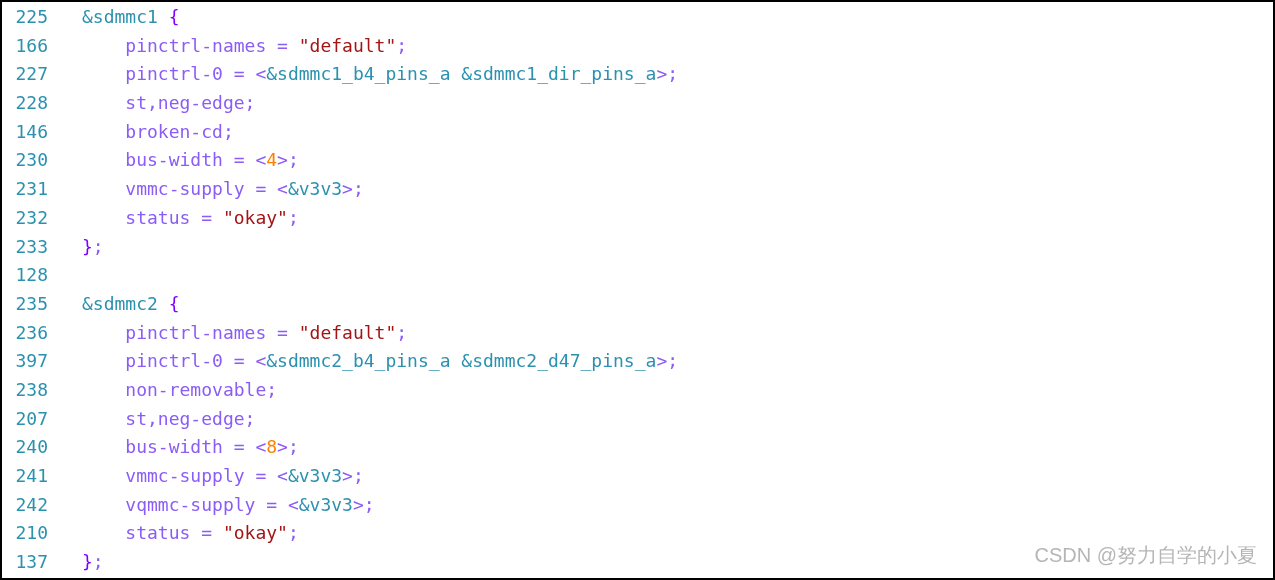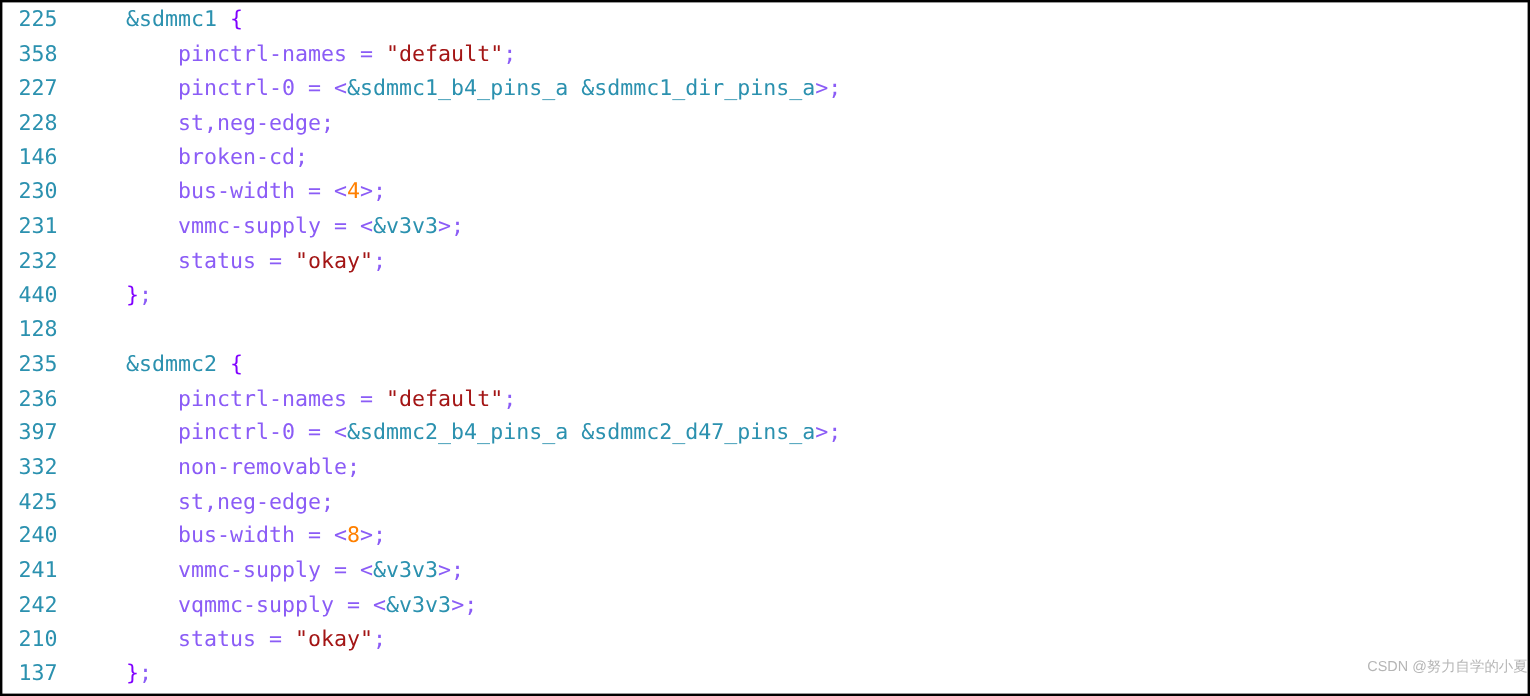--- a/index.html
+++ b/index.html
@@ -40,58 +40,57 @@
     left: 80px;
     right: 4px;
     top: 0;
     bottom: 0;
     padding-top: 1px;
     color: #000000;
     white-space: pre;
   }
   .code-line {
     height: 28.7px;
-    margin-left: 23px;
   }
   .tok-ref   { color: #2b91af; }
   .tok-brace { color: #8000ff; }
   .tok-str   { color: #a31515; }
   .tok-num   { color: #ff8000; }
   .tok-plain { color: #8b5cf6; }
 
   .watermark {
     position: absolute;
-    right: 0;
+    right: 16px;
     bottom: 8px;
     color: rgba(120,120,120,0.55);
     font-family: -apple-system, "Segoe UI", Arial, sans-serif;
-    font-size: 12px;
+    font-size: 20px;
     pointer-events: none;
   }
 </style>
 </head>
 <body>
 
 <div class="frame">
   <div class="gutter" id="gutter">
       <div>225</div>
-      <div>358</div>
+      <div>166</div>
       <div>227</div>
       <div>228</div>
       <div>146</div>
       <div>230</div>
       <div>231</div>
       <div>232</div>
-      <div>440</div>
+      <div>233</div>
       <div>128</div>
       <div>235</div>
       <div>236</div>
       <div>397</div>
-      <div>332</div>
-      <div>425</div>
+      <div>238</div>
+      <div>207</div>
       <div>240</div>
       <div>241</div>
       <div>242</div>
       <div>210</div>
       <div>137</div>
     </div>
   <div class="code" id="code"><div class="code-line"><span class="tok-ref">&amp;sdmmc1</span><span class="tok-plain"> </span><span class="tok-brace">{</span></div><div class="code-line"><span class="tok-plain">    pinctrl-names = </span><span class="tok-str">"default"</span><span class="tok-plain">;</span></div><div class="code-line"><span class="tok-plain">    pinctrl-0 = &lt;</span><span class="tok-ref">&amp;sdmmc1_b4_pins_a</span><span class="tok-plain"> </span><span class="tok-ref">&amp;sdmmc1_dir_pins_a</span><span class="tok-plain">&gt;;</span></div><div class="code-line"><span class="tok-plain">    st,neg-edge;</span></div><div class="code-line"><span class="tok-plain">    broken-cd;</span></div><div class="code-line"><span class="tok-plain">    bus-width = &lt;</span><span class="tok-num">4</span><span class="tok-plain">&gt;;</span></div><div class="code-line"><span class="tok-plain">    vmmc-supply = &lt;</span><span class="tok-ref">&amp;v3v3</span><span class="tok-plain">&gt;;</span></div><div class="code-line"><span class="tok-plain">    status = </span><span class="tok-str">"okay"</span><span class="tok-plain">;</span></div><div class="code-line"><span class="tok-brace">}</span><span class="tok-plain">;</span></div><div class="code-line">&nbsp;</div><div class="code-line"><span class="tok-ref">&amp;sdmmc2</span><span class="tok-plain"> </span><span class="tok-brace">{</span></div><div class="code-line"><span class="tok-plain">    pinctrl-names = </span><span class="tok-str">"default"</span><span class="tok-plain">;</span></div><div class="code-line"><span class="tok-plain">    pinctrl-0 = &lt;</span><span class="tok-ref">&amp;sdmmc2_b4_pins_a</span><span class="tok-plain"> </span><span class="tok-ref">&amp;sdmmc2_d47_pins_a</span><span class="tok-plain">&gt;;</span></div><div class="code-line"><span class="tok-plain">    non-removable;</span></div><div class="code-line"><span class="tok-plain">    st,neg-edge;</span></div><div class="code-line"><span class="tok-plain">    bus-width = &lt;</span><span class="tok-num">8</span><span class="tok-plain">&gt;;</span></div><div class="code-line"><span class="tok-plain">    vmmc-supply = &lt;</span><span class="tok-ref">&amp;v3v3</span><span class="tok-plain">&gt;;</span></div><div class="code-line"><span class="tok-plain">    vqmmc-supply = &lt;</span><span class="tok-ref">&amp;v3v3</span><span class="tok-plain">&gt;;</span></div><div class="code-line"><span class="tok-plain">    status = </span><span class="tok-str">"okay"</span><span class="tok-plain">;</span></div><div class="code-line"><span class="tok-brace">}</span><span class="tok-plain">;</span></div></div>
   <div class="watermark">CSDN @努力自学的小夏</div>
 </div>
 

